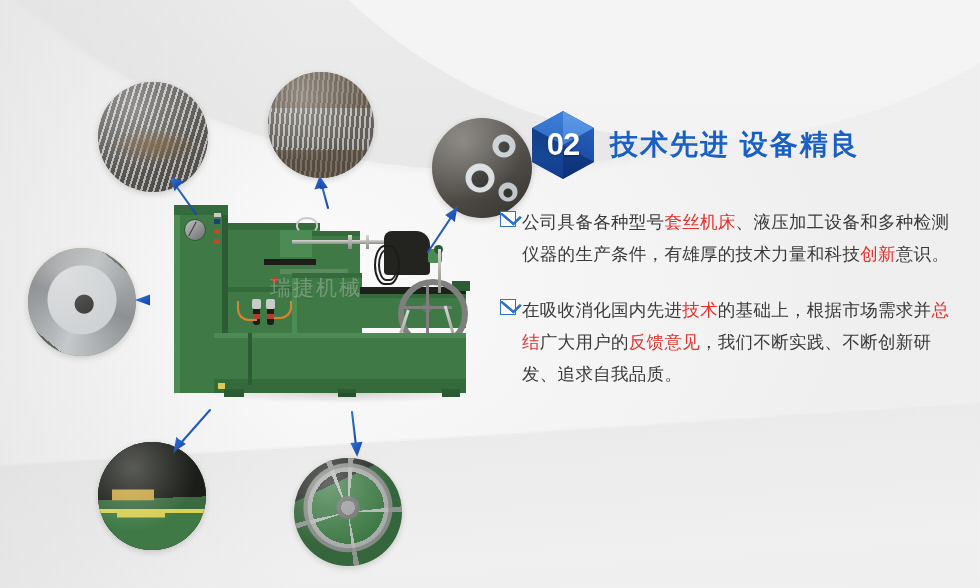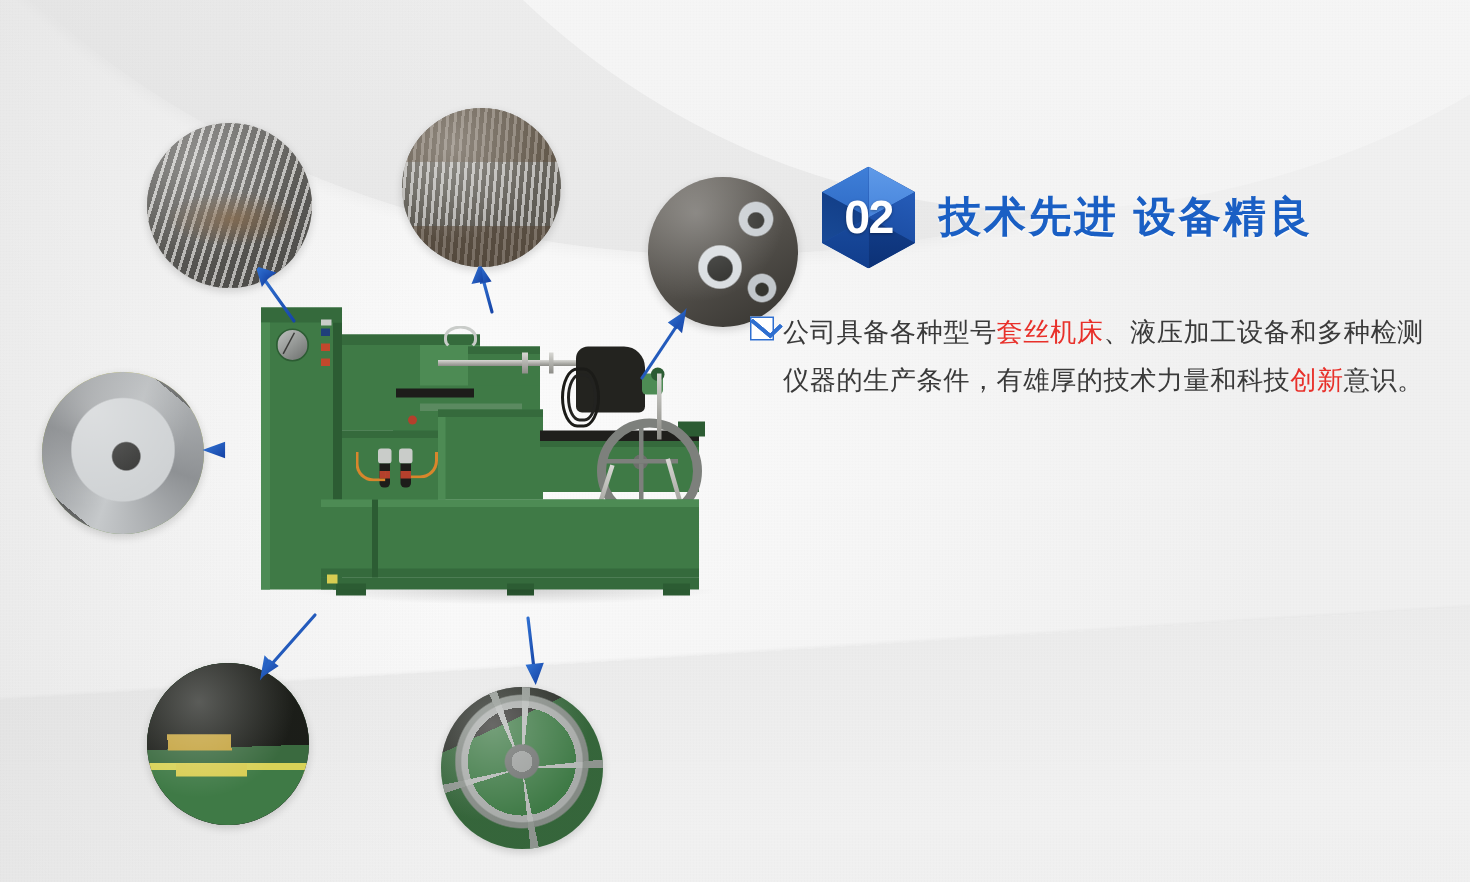--- a/index.html
+++ b/index.html
@@ -114,21 +114,21 @@
       linear-gradient(155deg,#2f2f2c 0 28%,#3f7a46 28% 100%);
   }
 
   
   .arrow{position:absolute;pointer-events:none;}
 
   
   #content{position:absolute;left:500px;top:108px;width:460px;}
   #heading{display:flex;align-items:center;height:74px;}
   .hex{
-    position:relative;width:62px;height:68px;flex:0 0 62px;margin-left:48px;
+    position:relative;width:62px;height:68px;flex:0 0 62px;margin-left:32px;
     clip-path:polygon(50% 0,100% 25%,100% 75%,50% 100%,0 75%,0 25%);
     background:linear-gradient(140deg,#2f6fd0 0%,#1d4fa8 45%,#0f3a86 100%);
   }
   .hex .f{position:absolute;}
   .hex .f1{inset:0;clip-path:polygon(50% 0,100% 25%,50% 50%);background:linear-gradient(180deg,#5f9ae8,#2f6fd0);}
   .hex .f2{inset:0;clip-path:polygon(0 25%,50% 0,50% 50%);background:linear-gradient(180deg,#3f7fd8,#1f58b4);}
   .hex .f3{inset:0;clip-path:polygon(100% 25%,100% 75%,50% 50%);background:linear-gradient(200deg,#2a63c2,#123f90);}
   .hex .f4{inset:0;clip-path:polygon(0 25%,50% 50%,0 75%);background:linear-gradient(20deg,#1b4f9e,#0d3378);}
   .hex .f5{inset:0;clip-path:polygon(0 75%,50% 50%,50% 100%);background:linear-gradient(0deg,#113d8c,#2158ae);}
   .hex .f6{inset:0;clip-path:polygon(50% 50%,100% 75%,50% 100%);background:linear-gradient(0deg,#0c3176,#1a4b9e);}
@@ -246,20 +246,21 @@
     <div class="mc g2" style="left:62px;top:196px;width:252px;height:6px;"></div>
     <div class="mc g4" style="left:96px;top:150px;width:4px;height:52px;"></div>
 
     <div class="mc g2" style="left:62px;top:202px;width:252px;height:8px;"></div>
     <div class="mc g4" style="left:72px;top:206px;width:20px;height:8px;"></div>
     <div class="mc g4" style="left:186px;top:206px;width:18px;height:8px;"></div>
     <div class="mc g4" style="left:290px;top:206px;width:18px;height:8px;"></div>
     <div class="mc" style="left:66px;top:200px;width:7px;height:6px;background:#d8cd52;"></div>
 
     <div class="mc" style="left:56px;top:210px;width:268px;height:10px;background:radial-gradient(ellipse at 50% 0,rgba(0,0,0,.16),rgba(0,0,0,0) 72%);"></div>
+    <div class="watermark">瑞捷机械</div>
   </div>
 
   <div class="bubble" style="left:98px;top:82px;width:110px;height:110px;">
     <div class="inner tex-thread"></div>
     <div class="inner" style="background:radial-gradient(ellipse 64px 26px at 52% 58%, rgba(120,92,62,.85), rgba(0,0,0,0) 70%);"></div>
     <div class="gloss"></div>
   </div>
 
   <div class="bubble" style="left:268px;top:72px;width:106px;height:106px;">
     <div class="inner tex-rod"></div>
@@ -351,15 +352,22 @@
     </div>
 
     <div class="para">
       <span class="cbx">
         <span class="box"></span>
           <span class="tick"></span>
       </span>
       <span class="txt"><span>公司具备各种型号</span><span class="hl">套丝机床</span><span>、液压加工设备和多种检测仪器的生产条件，有雄厚的技术力量和科技</span><span class="hl">创新</span><span>意识。</span></span>
     </div>
 
+    <div class="para">
+      <span class="cbx">
+        <span class="box"></span>
+          <span class="tick"></span>
+      </span>
+      <span class="txt"><span>在吸收消化国内先进</span><span class="hl">技术</span><span>的基础上，根据市场需求并</span><span class="hl">总结</span><span>广大用户的</span><span class="hl">反馈意见</span><span>，我们不断实践、不断创新研发、追求自我品质。</span></span>
+    </div>
 
   </div>
 </div>
 
 </body></html>

